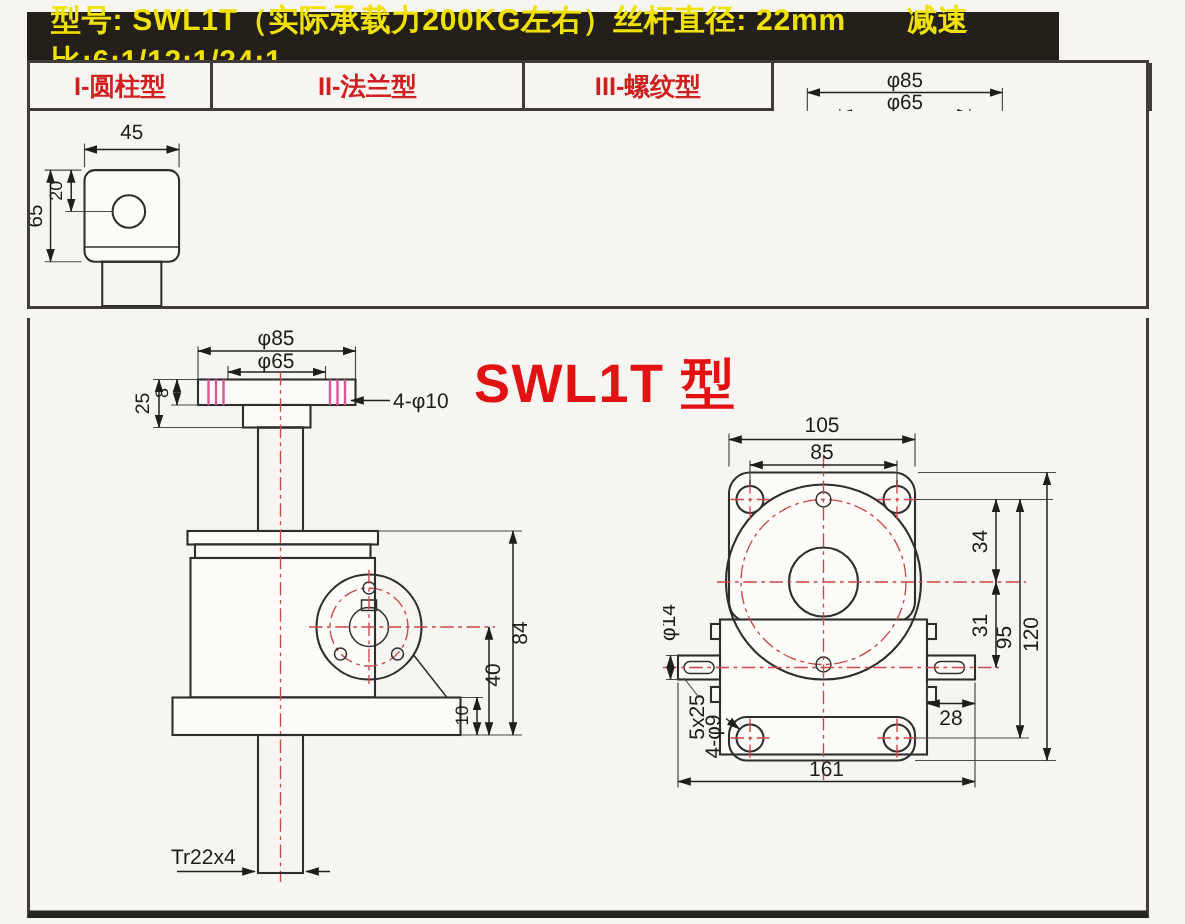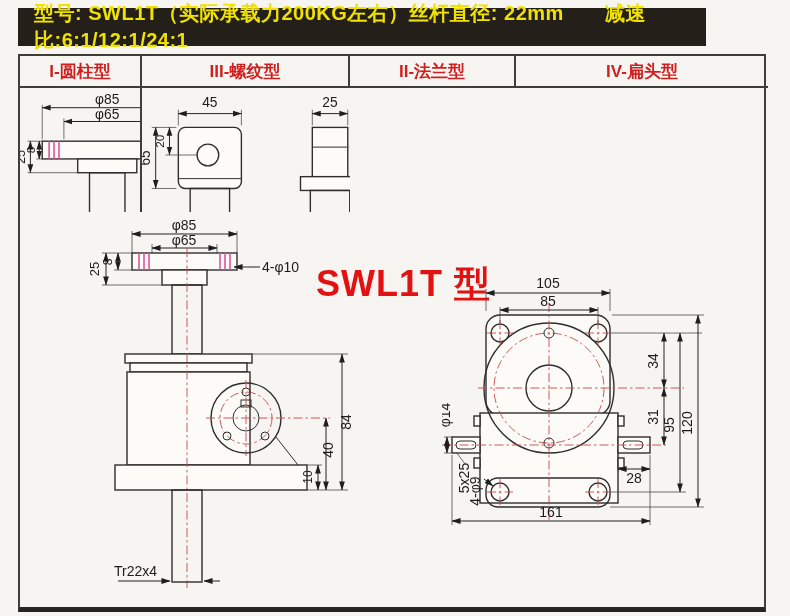--- a/index.html
+++ b/index.html
@@ -2,34 +2,34 @@
 <html><head>
 <meta charset="utf-8">
 <style>
   html,body{margin:0;padding:0;}
   body{width:790px;height:616px;position:relative;background:#f7f5f1;
        font-family:"Liberation Sans",sans-serif;overflow:hidden;}
   .sheet{position:absolute;left:0;top:0;width:790px;height:616px;}
   .header-bar{position:absolute;left:18px;top:8px;width:672px;height:38px;
       background:#242019;color:#f0e104;font-weight:bold;font-size:20px;
       display:flex;align-items:center;justify-content:center;letter-spacing:0.5px;padding-left:16px;}
-  .type-table{position:absolute;left:18px;top:54px;width:748px;height:166px;
+  .type-table{position:absolute;left:18px;top:40px;width:748px;height:166px;
       display:grid;grid-template-columns:122px 208px 166px 252px;
       grid-template-rows:32px 134px;
       border:2px solid #3f3c3a;box-sizing:border-box;background:#f7f5f1;}
   .type-table .cell{border-right:2px solid #3f3c3a;border-bottom:2px solid #3f3c3a;
       box-sizing:border-box;overflow:hidden;}
   .type-table .cell.last{border-right:none;}
   .type-table .cell.draw{border-bottom:none;}
   .th{display:flex;align-items:center;justify-content:center;
       color:#cf1f1f;font-weight:bold;font-size:17px;}
   .main-box{position:absolute;left:18px;top:212px;width:748px;height:400px;
       border:2px solid #3f3c3a;border-top:none;border-bottom:5px solid #262422;
       box-sizing:border-box;background:#f7f5f1;}
-  .title-red{position:absolute;left:296px;top:48px;color:#e31212;
+  .title-red{position:absolute;left:296px;top:20px;color:#e31212;
       font-size:36px;font-weight:bold;letter-spacing:1px;}
   svg{display:block;}
   .ln{stroke:#2e2e2e;stroke-width:1.4;fill:none;}
   .fill{fill:#fcfbf8;}
   .thin{stroke:#2e2e2e;stroke-width:1;fill:none;}
   .dim{stroke:#222;stroke-width:1;fill:none;}
   .ext{stroke:#4a4a4a;stroke-width:0.8;fill:none;}
   .cl{stroke:#c94848;stroke-width:0.9;stroke-dasharray:9 3 2.5 3;fill:none;}
   .hatch{stroke:#d9569b;stroke-width:1.6;fill:none;}
   .dm{font-family:"Liberation Sans",sans-serif;font-size:13px;fill:#1c1c1c;}
@@ -56,23 +56,22 @@
       </pattern>
     </defs>
   </svg>
 
   <div class="header-bar">
     <span>型号: SWL1T（实际承载力200KG左右）丝杆直径: 22mm　　减速比:6:1/12:1/24:1</span>
   </div>
 
   <div class="type-table">
     <div class="cell th">I-圆柱型</div>
+    <div class="cell th">II-法兰型</div>
     <div class="cell th">III-螺纹型</div>
-    <div class="cell th">II-法兰型</div>
-    <div class="cell th last">IV-扁头型</div>
 
 
     <div class="cell draw">
       <svg width="206" height="132" viewBox="0 0 208 134">
         <rect class="ln fill" x="22" y="54" width="132" height="18"></rect>
         <path class="hatch" d="M29,54 V72 M34,54 V72 M39,54 V72 M137,54 V72 M142,54 V72 M147,54 V72"></path>
         <rect class="ln fill" x="58" y="72" width="60" height="14"></rect>
         <rect class="ln" x="70" y="86" width="36" height="46" fill="url(#coarse)"></rect>
         <path class="ext" d="M22,52 V17 M154,52 V17 M44,52 V31 M132,52 V31"></path>
         <line class="dim" x1="22" y1="20" x2="154" y2="20" marker-start="url(#ar)" marker-end="url(#ar)"></line>

